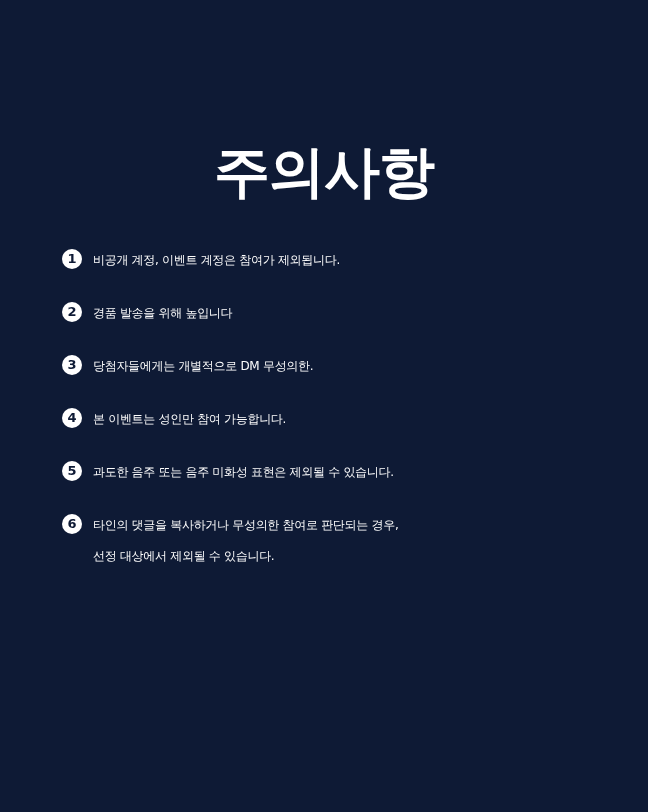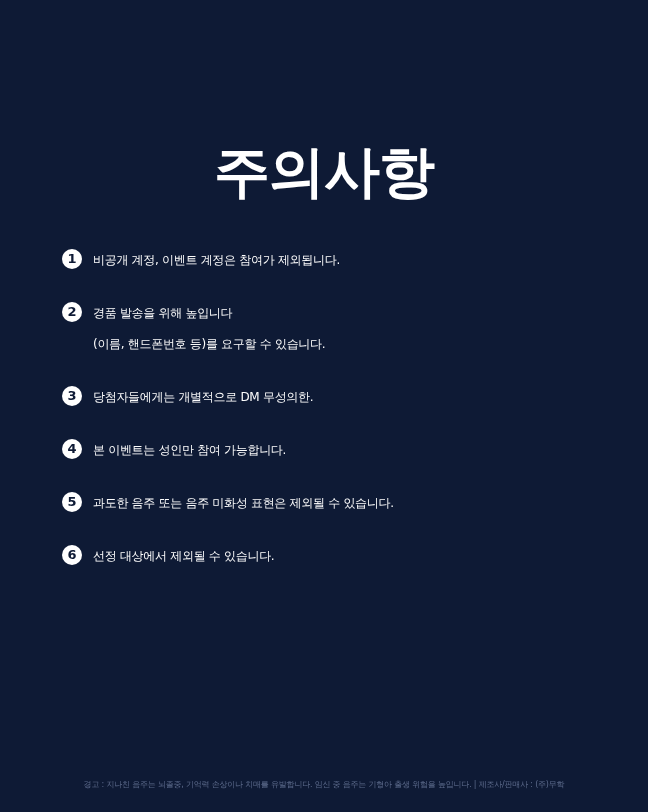--- a/index.html
+++ b/index.html
@@ -121,21 +121,20 @@
       <span class="marker">1</span>
       <div class="notice-body">
         <div class="notice-line">비공개 계정, 이벤트 계정은 참여가 제외됩니다.</div>
       </div>
     </div>
 
     <div class="notice-item">
       <span class="marker">2</span>
       <div class="notice-body">
         <div class="notice-line">경품 발송을 위해 높입니다</div>
-        <div class="notice-line">(이름, 핸드폰번호 등)를 요구할 수 있습니다.</div>
       </div>
     </div>
 
     <div class="notice-item">
       <span class="marker">3</span>
       <div class="notice-body">
         <div class="notice-line">당첨자들에게는 개별적으로 DM 무성의한.</div>
       </div>
     </div>
 
@@ -149,23 +148,21 @@
     <div class="notice-item">
       <span class="marker">5</span>
       <div class="notice-body">
         <div class="notice-line">과도한 음주 또는 음주 미화성 표현은 제외될 수 있습니다.</div>
       </div>
     </div>
 
     <div class="notice-item">
       <span class="marker">6</span>
       <div class="notice-body">
+        <div class="notice-line">타인의 댓글을 복사하거나 무성의한 참여로 판단되는 경우,</div>
         <div class="notice-line">선정 대상에서 제외될 수 있습니다.</div>
       </div>
     </div>
 
   </div>
 
-  <div class="footer">
-    <span class="footer-text">경고 : 지나친 음주는 뇌졸중, 기억력 손상이나 치매를 유발합니다. 임신 중 음주는 기형아 출생 위험을 높입니다. | 제조사/판매사 : (주)무학</span>
-  </div>
 
 </div>
 
 </body></html>

